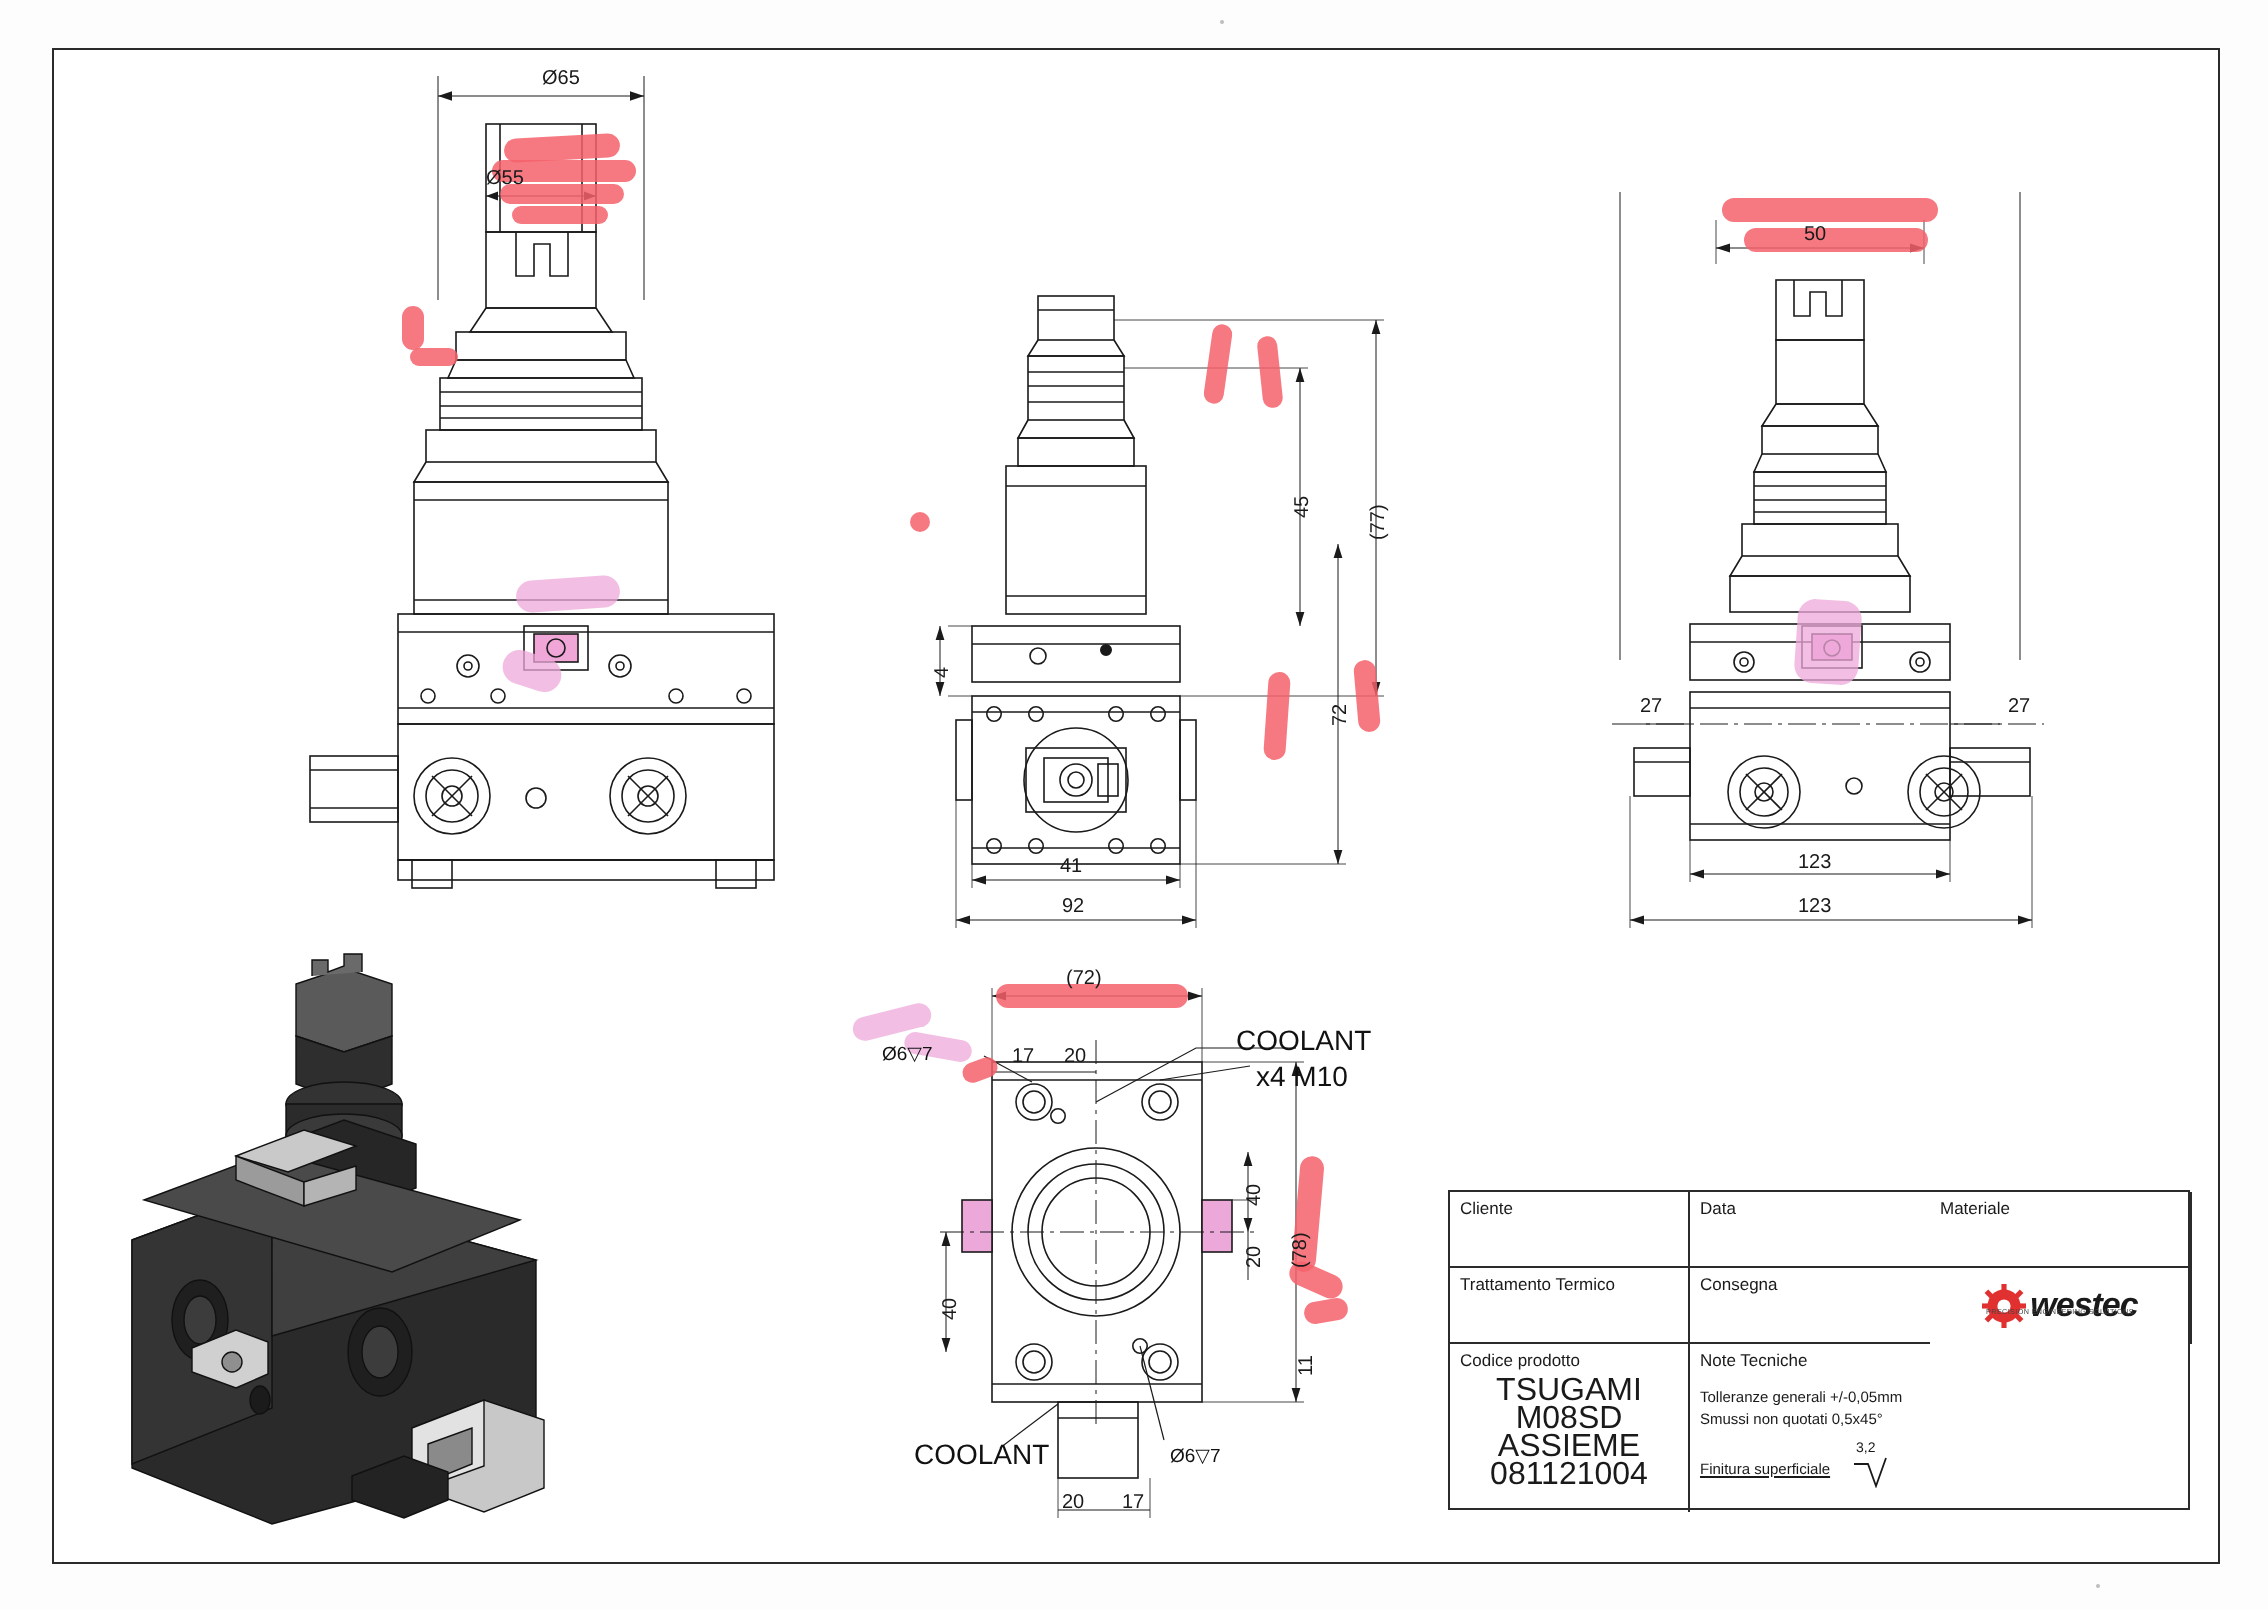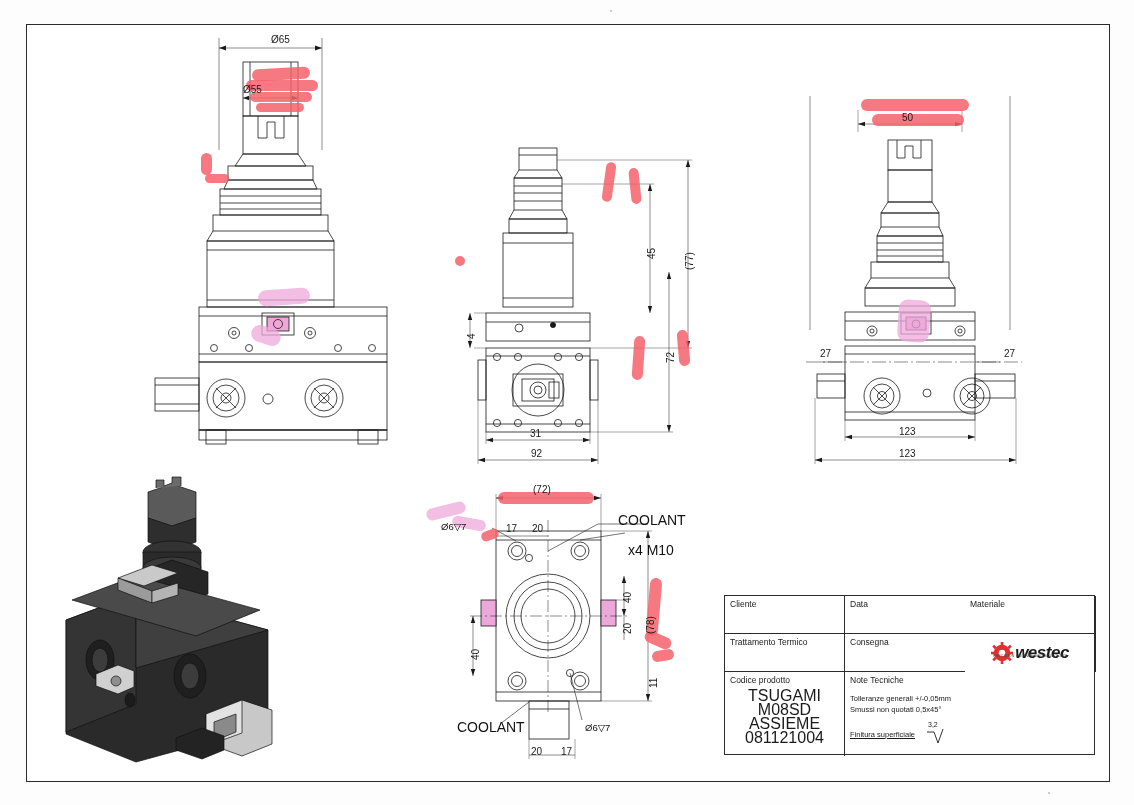--- a/index.html
+++ b/index.html
@@ -503,21 +503,21 @@
   <div class="hl" style="left:644px; top:634px; width:28px; height:12px; transform:rotate(24deg);"></div>
   <div class="hl" style="left:652px; top:650px; width:22px; height:11px; transform:rotate(-10deg);"></div>
 
   <span class="dim-text" style="left:271px; top:34px;">Ø65</span>
   <span class="dim-text" style="left:243px; top:84px;">Ø55</span>
 
   <span class="dim-text rot" style="left:466px; top:339px;">4</span>
   <span class="dim-text rot" style="left:646px; top:259px;">45</span>
   <span class="dim-text rot" style="left:684px; top:270px;">(77)</span>
   <span class="dim-text rot" style="left:665px; top:363px;">72</span>
-  <span class="dim-text" style="left:530px; top:428px;">31</span>
+  <span class="dim-text" style="left:530px; top:428px;">41</span>
   <span class="dim-text" style="left:531px; top:448px;">92</span>
 
   <span class="dim-text" style="left:902px; top:112px;">50</span>
   <span class="dim-text" style="left:820px; top:348px;">27</span>
   <span class="dim-text" style="left:1004px; top:348px;">27</span>
   <span class="dim-text" style="left:899px; top:426px;">123</span>
   <span class="dim-text" style="left:899px; top:448px;">123</span>
 
   <span class="dim-text" style="left:533px; top:484px;">(72)</span>
   <span class="dim-text" style="left:506px; top:523px;">17</span>
@@ -525,21 +525,21 @@
   <span class="dim-text rot" style="left:622px; top:603px;">40</span>
   <span class="dim-text rot" style="left:622px; top:634px;">20</span>
   <span class="dim-text rot" style="left:645px; top:634px;">(78)</span>
   <span class="dim-text rot" style="left:470px; top:660px;">40</span>
   <span class="dim-text rot" style="left:648px; top:688px;">11</span>
   <span class="dim-text" style="left:531px; top:746px;">20</span>
   <span class="dim-text" style="left:561px; top:746px;">17</span>
 
   <span class="leader-label" style="left:618px; top:512px;">COOLANT</span>
   <span class="leader-label" style="left:457px; top:719px;">COOLANT</span>
-  <span class="leader-label" style="left:628px; top:542px;">x4 M10</span>
+  <span class="leader-label" style="left:628px; top:530px;">x4 M10</span>
   <span class="leader-label" style="left:441px; top:521px; font-size:9.5px;">Ø6▽7</span>
   <span class="leader-label" style="left:585px; top:722px; font-size:9.5px;">Ø6▽7</span>
 
   <div id="titleblock">
     <div>
       <span class="tb-label">Cliente</span>
     </div>
     <div class="lastcol">
       <span class="tb-label">Data</span>
     </div>

